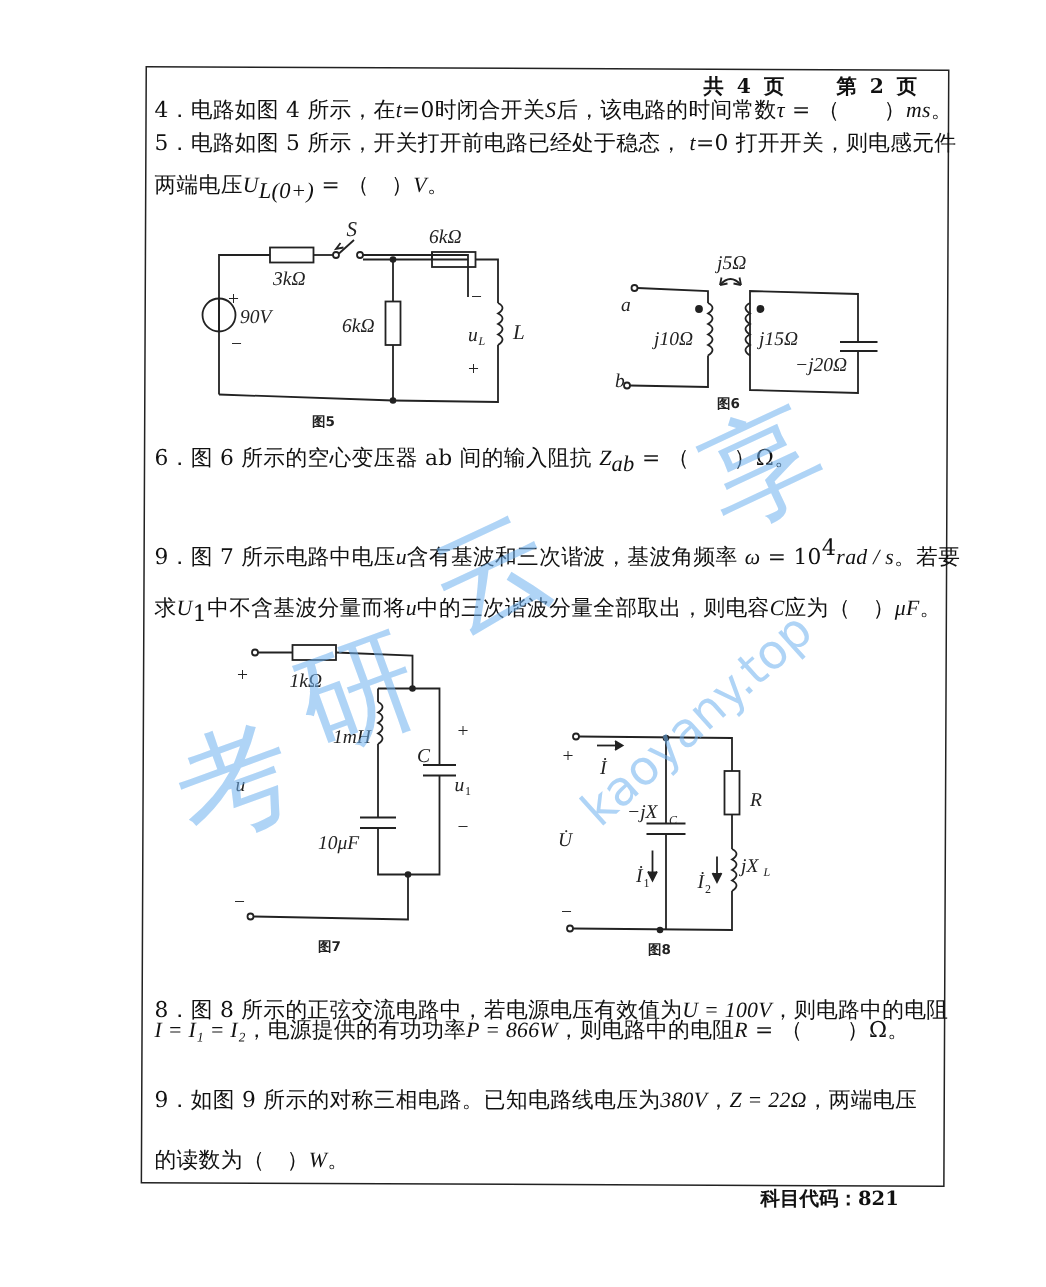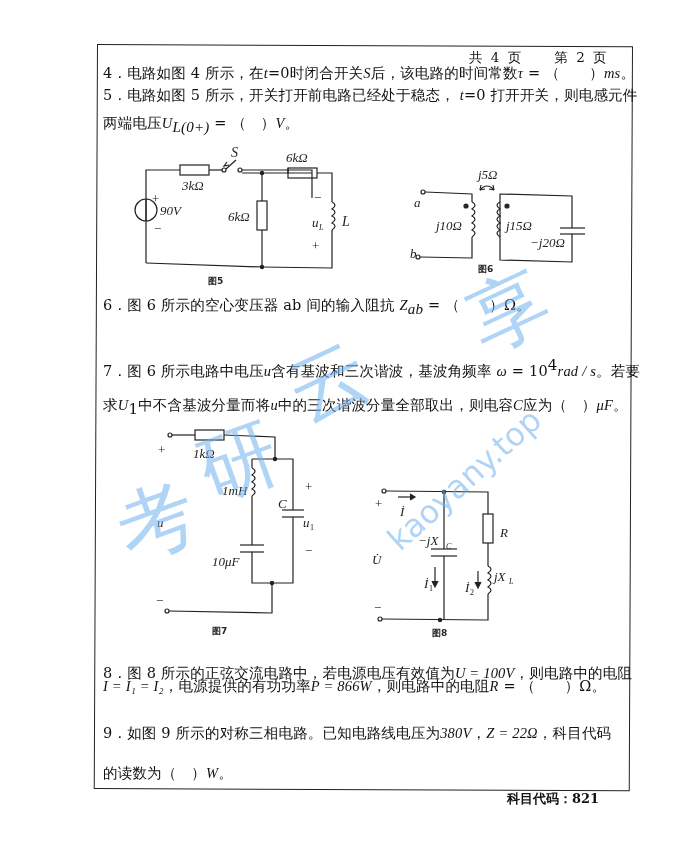--- a/index.html
+++ b/index.html
@@ -6,21 +6,21 @@
   body {
     width: 697px; height: 858px; background: #ffffff; position: relative; overflow: hidden;
     font-family: "DejaVu Serif", "Liberation Serif", serif; color: #111;
   }
   .frame {
     position: absolute; left: 97px; top: 44px; width: 534px; height: 743px;
     border: 1.3px solid #222; transform: rotate(0.25deg); transform-origin: top left;
   }
   .line { position: absolute; left: 103px; font-size: 14.5px; white-space: nowrap; letter-spacing: 0.2px; }
   .line i, .it { font-style: italic; font-family: "Liberation Serif", "DejaVu Serif", serif; }
-  .pageinfo { position: absolute; left: 469px; top: 49px; font-size: 13.5px; font-weight: normal; white-space: nowrap; word-spacing: 4px; }
+  .pageinfo { position: absolute; left: 469px; top: 49px; font-size: 13.5px; font-weight: bold; white-space: nowrap; word-spacing: 4px; }
   .code { position: absolute; left: 507px; top: 790px; font-size: 13px; font-weight: bold; white-space: nowrap; text-align: center; }
   svg text { font-family: "Liberation Serif", "DejaVu Serif", serif; }
   .cap { font-family: "DejaVu Sans", sans-serif; font-size: 9px; font-weight: bold; fill: #222; }
   .wm { position: absolute; color: #6fb2f0; opacity: 0.55; font-family: "DejaVu Sans", sans-serif; pointer-events: none; }
   sub, sup { font-size: 15px; }
 </style>
 </head>
 <body>
 
 <div class="frame"></div>
@@ -104,21 +104,21 @@
     <text x="140" y="97">−j20Ω</text>
     <text x="88" y="122" class="cap" font-style="normal">图6</text>
   </g>
 </svg>
 
 <div class="line" style="top:296px">
   <span>6．图 6 所示的空心变压器 ab 间的输入阻抗 </span><i>Z</i><sub><i>ab</i></sub><span> = （　　）Ω。</span>
 </div>
 
 <div class="line" style="top:356px">
-  <span>7．图 6 所示电路中电压</span><i>u</i><span>含有基波和三次谐波，基波角频率</span>&nbsp;<i>ω</i><span> = 10</span><sup>4</sup><i>rad / s</i><span>。若要</span>
+  <span>9．图 7 所示电路中电压</span><i>u</i><span>含有基波和三次谐波，基波角频率</span>&nbsp;<i>ω</i><span> = 10</span><sup>4</sup><i>rad / s</i><span>。若要</span>
 </div>
 <div class="line" style="top:396px">
   <span>求</span><i>U</i><sub>1</sub><span>中不含基波分量而将</span><i>u</i><span>中的三次谐波分量全部取出，则电容</span><i>C</i><span>应为（　）</span><i>μF</i><span>。</span>
 </div>
 
 <svg style="position:absolute;left:100px;top:420px" width="260" height="230" viewBox="0 0 260 230" fill="none" stroke="#222" stroke-width="1.2">
   <circle cx="70" cy="15" r="2"></circle>
   <polyline points="72,15 95,15"></polyline>
   <rect x="95" y="10" width="29" height="10"></rect>
   <polyline points="124,15 175,17 175,39"></polyline>
@@ -190,21 +190,21 @@
 </svg>
 
 <div class="line" style="top:664px">
   <span>8．图 8 所示的正弦交流电路中，若电源电压有效值为</span><i>U = 100V</i><span>，则电路中的电阻</span>
 </div>
 <div class="line" style="top:677px">
   <i>I = I₁ = I₂</i><span>，电源提供的有功功率</span><i>P = 866W</i><span>，则电路中的电阻</span><i>R</i><span> = （　　）Ω。</span>
 </div>
 
 <div class="line" style="top:724px">
-  <span>9．如图 9 所示的对称三相电路。已知电路线电压为</span><i>380V</i><span>，</span><i>Z = 22Ω</i><span>，科目代码</span>
+  <span>9．如图 9 所示的对称三相电路。已知电路线电压为</span><i>380V</i><span>，</span><i>Z = 22Ω</i><span>，两端电压</span>
 </div>
 <div class="line" style="top:764px">
   <span>的读数为（　）</span><i>W</i><span>。</span>
 </div>
 
 <div class="code">科目代码：821</div>
 
 <div class="wm" style="left:118px;top:470px;font-size:78px;transform:rotate(-20deg)">考</div>
 <div class="wm" style="left:200px;top:410px;font-size:78px;transform:rotate(-20deg)">研</div>
 <div class="wm" style="left:290px;top:330px;font-size:78px;transform:rotate(-25deg)">云</div>

